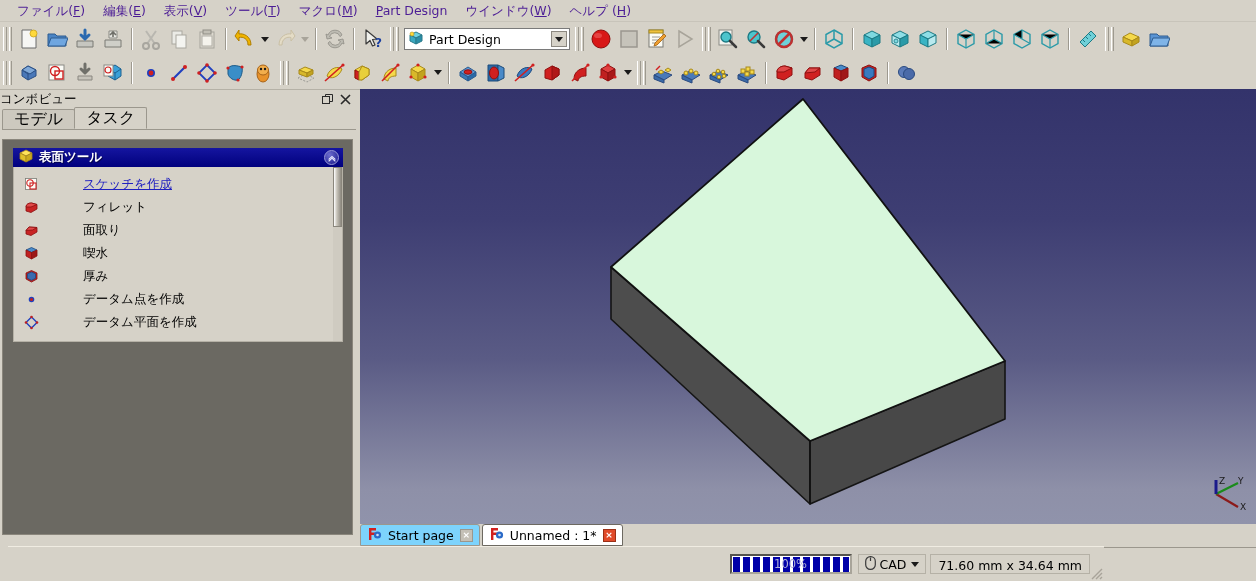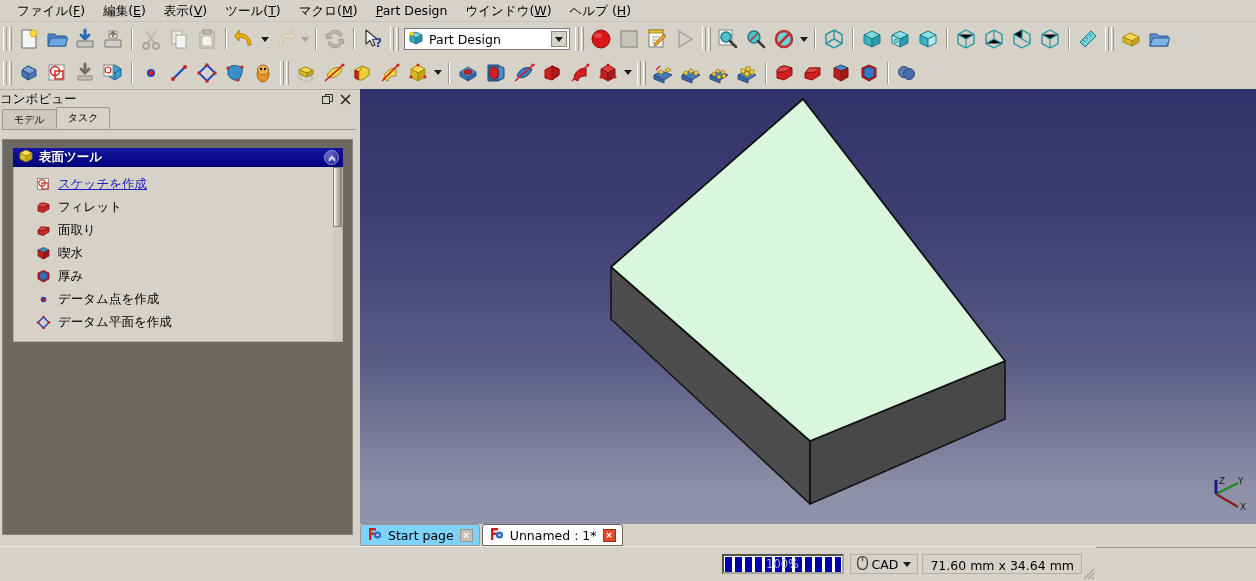--- a/index.html
+++ b/index.html
@@ -16,21 +16,21 @@
   
   #menubar {
     position: absolute; left: 0; top: 0; width: 1256px; height: 22px;
     background: #d6d2c8;
     display: flex; align-items: center;
     padding-left: 8px;
     border-bottom: 1px solid #c8c4ba;
   }
   .menu-item {
     padding: 2px 9px 2px 9px;
-    font-size: 12.5px; color: #000000; white-space: nowrap;
+    font-size: 12.5px; color: #4c1d95; white-space: nowrap;
     line-height: 16px;
   }
   .mn { text-decoration: underline; }
 
   
   .toolbar-row {
     position: absolute; left: 0; width: 1256px; height: 34px;
     background: #d6d2c8;
     display: flex; align-items: center;
   }
@@ -102,21 +102,21 @@
   .panel-btn { width: 12px; height: 12px; display:flex;align-items:center;justify-content:center; }
 
   #tabstrip {
     position: relative; height: 22px; margin-left: 2px;
     border-bottom: 1px solid #9b978d;
     display: flex; align-items: flex-end;
   }
   .vtab {
     height: 20px; padding: 0 11px;
     display: flex; align-items: center;
-    font-size: 10px; color: #000;
+    font-size: 16px; color: #000;
     background: #cdc9bf;
     border: 1px solid #9b978d; border-bottom: none;
     margin-right: -1px;
     border-radius: 2px 2px 0 0;
   }
   .vtab.active {
     background: #d6d2c8; height: 22px;
     border-bottom: 1px solid #d6d2c8;
     z-index: 2;
   }
@@ -151,21 +151,22 @@
     display:flex;align-items:center;justify-content:center;
   }
   .group-body {
     background: #d6d2c8;
     border: 1px solid #b5b1a6; border-top: none;
     padding: 6px 0 7px 0;
     position: relative;
   }
   .task-item {
     height: 23px; display: flex; align-items: center;
-    padding-left: 20px;
+    padding-left: 8px;
+    gap: 37px;
   }
   .task-item .ti-ico {
     width: 18px; height: 18px; display:flex;align-items:center;justify-content:center;
     flex: 0 0 auto;
   }
   .task-item .ti-label { font-size: 12.5px; color: #000; margin-left: 6px; }
   .task-item.link .ti-label {
     color: #2020c0; text-decoration: underline;
   }
 
@@ -210,21 +211,21 @@
     width: 13px; height: 13px; flex: 0 0 auto;
     display:flex;align-items:center;justify-content:center;
     background: #c4c0b6; border: 1px solid #9b978d;
   }
   .dtab.active .dt-close { background: #e04a2a; border-color: #9a3018; }
   .dt-close span { color: #fff; font-size: 9px; line-height: 9px; font-weight: bold; }
   .dtab:not(.active) .dt-close span { color: #fff; }
 
   
   #statusbar {
-    position: absolute; left: 0; top: 546px; width: 1096px; height: 35px;
+    position: absolute; left: 8px; top: 546px; width: 1096px; height: 35px;
     background: #d6d2c8;
     border-top: 1px solid #f0ece2;
     display: flex; align-items: center; justify-content: flex-end;
   }
   #progress-box {
     width: 122px; height: 20px;
     background: #fff; border: 2px inset #a8a49a;
     position: relative; overflow: hidden;
     margin-right: 6px;
     display:flex; align-items:center;

